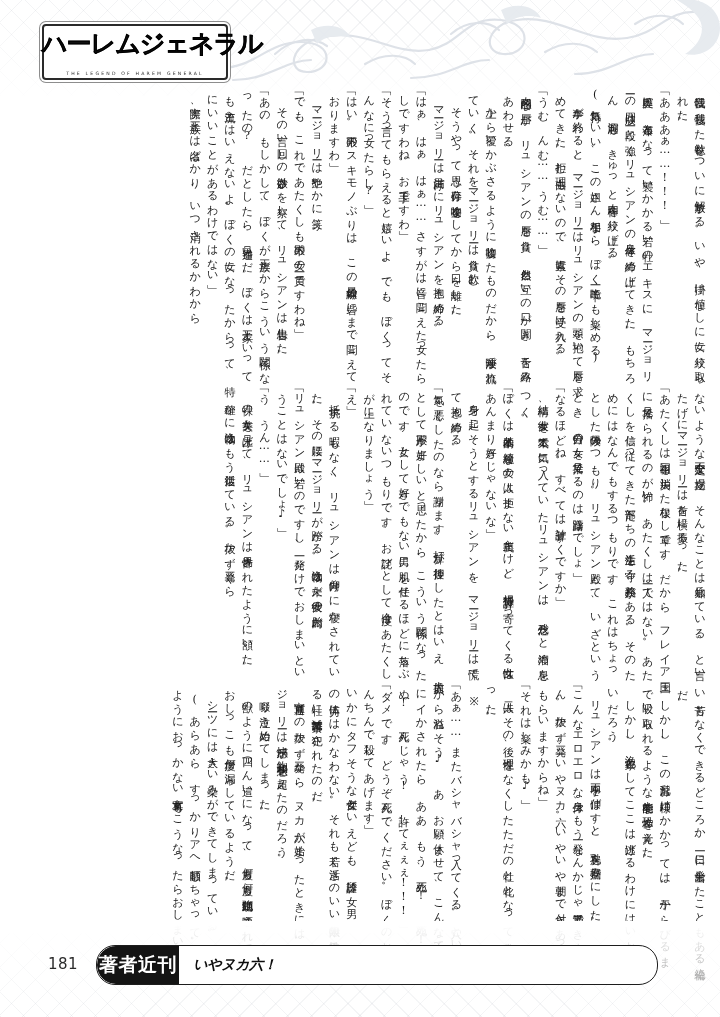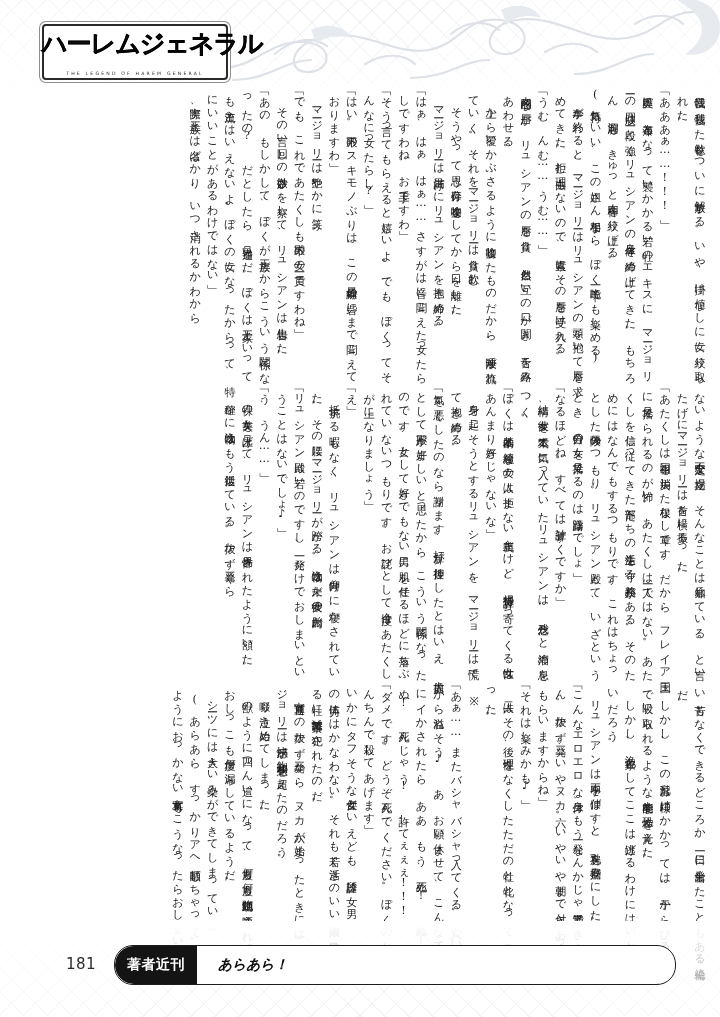--- a/index.html
+++ b/index.html
@@ -82,21 +82,21 @@
     font-family:"DejaVu Serif","Liberation Serif",serif;
   }
   #block-1{left:36px;top:88px;width:672px;height:290px;}
   #block-2{left:36px;top:385px;width:672px;height:290px;}
   #block-3{left:36px;top:682px;width:672px;height:280px;}
 
   .block p{margin:0;text-indent:1em;}
   .block p.noindent{text-indent:0;}
 
   
-  #footer{position:absolute;left:0;bottom:0;width:669px;height:80px;margin-left:18px;}
+  #footer{position:absolute;left:0;bottom:0;width:669px;height:80px;}
 
   #page-number{
     position:absolute;left:48px;top:18px;
     font-family:"DejaVu Sans","Liberation Sans",sans-serif;
     font-size:15px;
     color:#2b2b2b;
     letter-spacing:.5px;
   }
 
   #ad-pill{
@@ -106,21 +106,21 @@
     background:#ffffff;
     overflow:hidden;
     display:flex;align-items:stretch;
   }
   #ad-tag{
     width:82px;flex:0 0 82px;
     background:#141414;color:#ffffff;
     border-radius:19px 0 0 19px;
     display:flex;align-items:center;justify-content:center;
     font-family:"DejaVu Sans","Liberation Sans",sans-serif;
-    font-weight:bold;font-size:14px;letter-spacing:.5px;
+    font-weight:bold;font-size:19px;letter-spacing:.5px;
   }
   #ad-titles{
     flex:1 1 auto;
     padding:3px 6px 3px 8px;
     font-family:"DejaVu Sans","Liberation Sans",sans-serif;
     font-size:7.6px;
     line-height:11.6px;
     color:#1b1b1b;
     letter-spacing:.1px;
     display:flex;align-items:center;
@@ -232,17 +232,17 @@
   </div>
 
   <div class="lattice" id="lattice-bottom"></div>
   <div class="veil" id="veil-bottom"></div>
 
   <div id="footer">
     <div id="page-number">181</div>
 
     <div id="ad-pill">
       <div id="ad-tag">著者近刊</div>
-      <div id="ad-cta">あらあら！</div>
+      <div id="ad-cta">いやヌカ六！</div>
     </div>
   </div>
 
 </div>
 
 </body></html>

